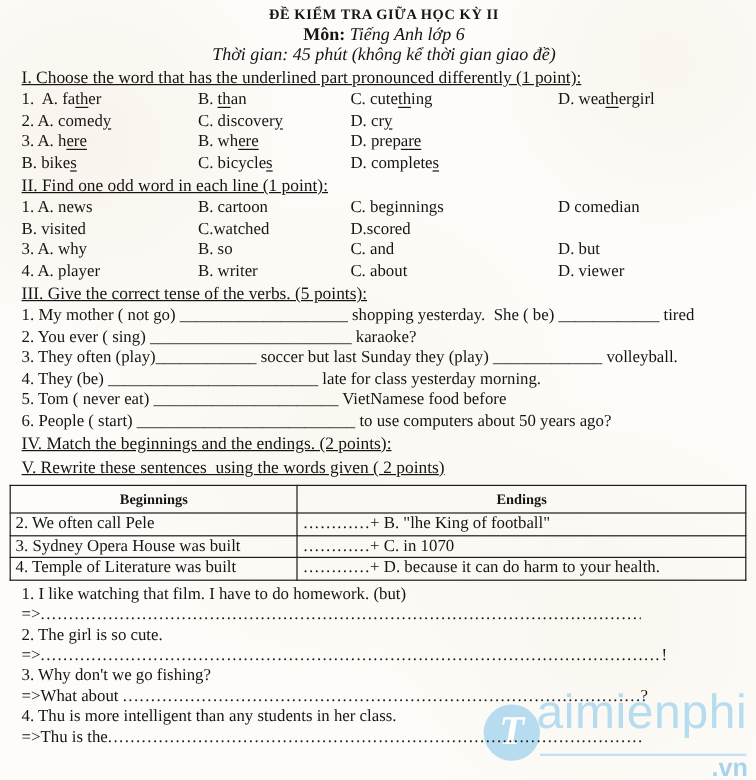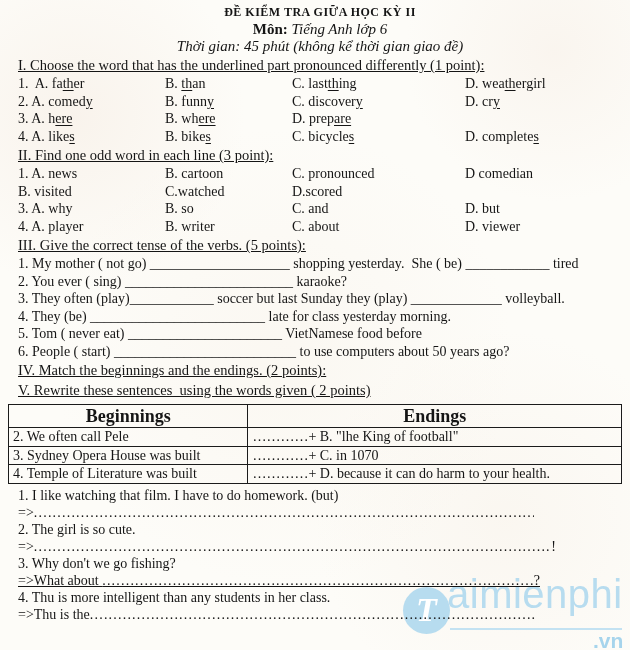--- a/index.html
+++ b/index.html
@@ -19,25 +19,25 @@
   .hdr-sub{font-size:15px;}
   .b{font-weight:bold;}
   .bi{font-weight:normal;font-style:italic;}
   .i{font-style:italic;}
   .sec{font-weight:normal;text-decoration:underline;white-space:pre;font-size:14.5px;line-height:19px;margin-top:1px;}
   .optgrid{display:grid;grid-template-columns:147px 127px 173px 1fr;line-height:17.5px;white-space:pre;}
   .u{text-decoration:underline;text-underline-offset:2px;}
   .line{white-space:pre;line-height:17.5px;}
   table.match{border-collapse:collapse;margin:4px 0 3px -10px;width:614px;background:transparent;}
   table.match,table.match td,table.match th{border:1.5px solid #1b1b1b;}
-  table.match th{font-weight:bold;text-align:center;padding:2px 4px;font-size:18px;line-height:18px;}
+  table.match th{font-weight:bold;text-align:center;padding:2px 4px;font-size:12px;line-height:18px;}
   table.match td{padding:0 4px;line-height:17.5px;white-space:nowrap;overflow:hidden;}
   .ans{display:flex;white-space:pre;line-height:17px;align-items:baseline;}
   .ans .dots{flex:1;overflow:hidden;letter-spacing:1.2px;}
-  .ans1{width:516px;}.ans2{width:538px;}.ans3{width:522px;text-decoration:underline;}.ans4{width:518px;}
+  .ans1{width:516px;}.ans2{width:538px;}.ans3{width:522px;}.ans4{width:518px;}
   .prompt{white-space:pre;line-height:17px;}
   .rw{margin-top:2px;}
   
   .wm{position:absolute;left:400px;top:576px;width:230px;height:74px;z-index:0;}
   .wm-circle{position:absolute;left:3px;top:11px;width:47px;height:47px;border-radius:50%;
     background:#b7dcef;color:#ffffff;text-align:center;line-height:46px;
     font-family:"Liberation Serif",serif;font-style:italic;font-weight:bold;font-size:34px;}
   .wm-text{position:absolute;left:47px;top:-4px;font-family:"Liberation Sans",sans-serif;
     font-size:40px;color:#b7dcef;letter-spacing:0.5px;}
   .wm-line{position:absolute;left:50px;top:52px;width:172px;height:2px;background:#c3e2f2;}
@@ -59,46 +59,44 @@
   <div class="hdr">
     <div class="hdr-title">ĐỀ KIỂM TRA GIỮA HỌC KỲ II</div>
     <div class="hdr-sub"><span class="b">Môn: </span><span class="bi">Tiếng Anh lớp 6</span></div>
     <div class="hdr-sub"><span class="bi">Thời gian: 45 phút </span><span class="i">(không kể thời gian giao đề)</span></div>
   </div>
 
   <div class="sec">I. Choose the word that has the underlined part pronounced differently (1 point):</div>
   <div class="optgrid">
     <span><span>1.  A. fa</span><span class="u">th</span><span>er</span></span>
     <span><span>B. </span><span class="u">th</span><span>an</span></span>
-    <span><span>C. last</span><span class="u">th</span><span>ing</span></span>
+    <span><span>C. cute</span><span class="u">th</span><span>ing</span></span>
     <span><span>D. wea</span><span class="u">th</span><span>ergirl</span></span>
   </div>
   <div class="optgrid">
     <span><span>2. A. comed</span><span class="u">y</span><span></span></span>
-    <span><span>B. funn</span><span class="u">y</span><span></span></span>
     <span><span>C. discover</span><span class="u">y</span><span></span></span>
     <span><span>D. cr</span><span class="u">y</span><span></span></span>
   </div>
   <div class="optgrid">
     <span><span>3. A. h</span><span class="u">ere</span><span></span></span>
     <span><span>B. wh</span><span class="u">ere</span><span></span></span>
     <span><span>D. prep</span><span class="u">are</span><span></span></span>
   </div>
   <div class="optgrid">
-    <span><span>4. A. like</span><span class="u">s</span><span></span></span>
     <span><span>B. bike</span><span class="u">s</span><span></span></span>
     <span><span>C. bicycle</span><span class="u">s</span><span></span></span>
     <span><span>D. complete</span><span class="u">s</span><span></span></span>
   </div>
 
-  <div class="sec">II. Find one odd word in each line (3 point):</div>
+  <div class="sec">II. Find one odd word in each line (1 point):</div>
   <div class="optgrid">
     <span>1. A. news</span>
     <span>B. cartoon</span>
-    <span>C. pronounced</span>
+    <span>C. beginnings</span>
     <span>D comedian</span>
   </div>
   <div class="optgrid">
     <span>B. visited</span>
     <span>C.watched</span>
     <span>D.scored</span>
   </div>
   <div class="optgrid">
     <span>3. A. why</span>
     <span>B. so</span>

